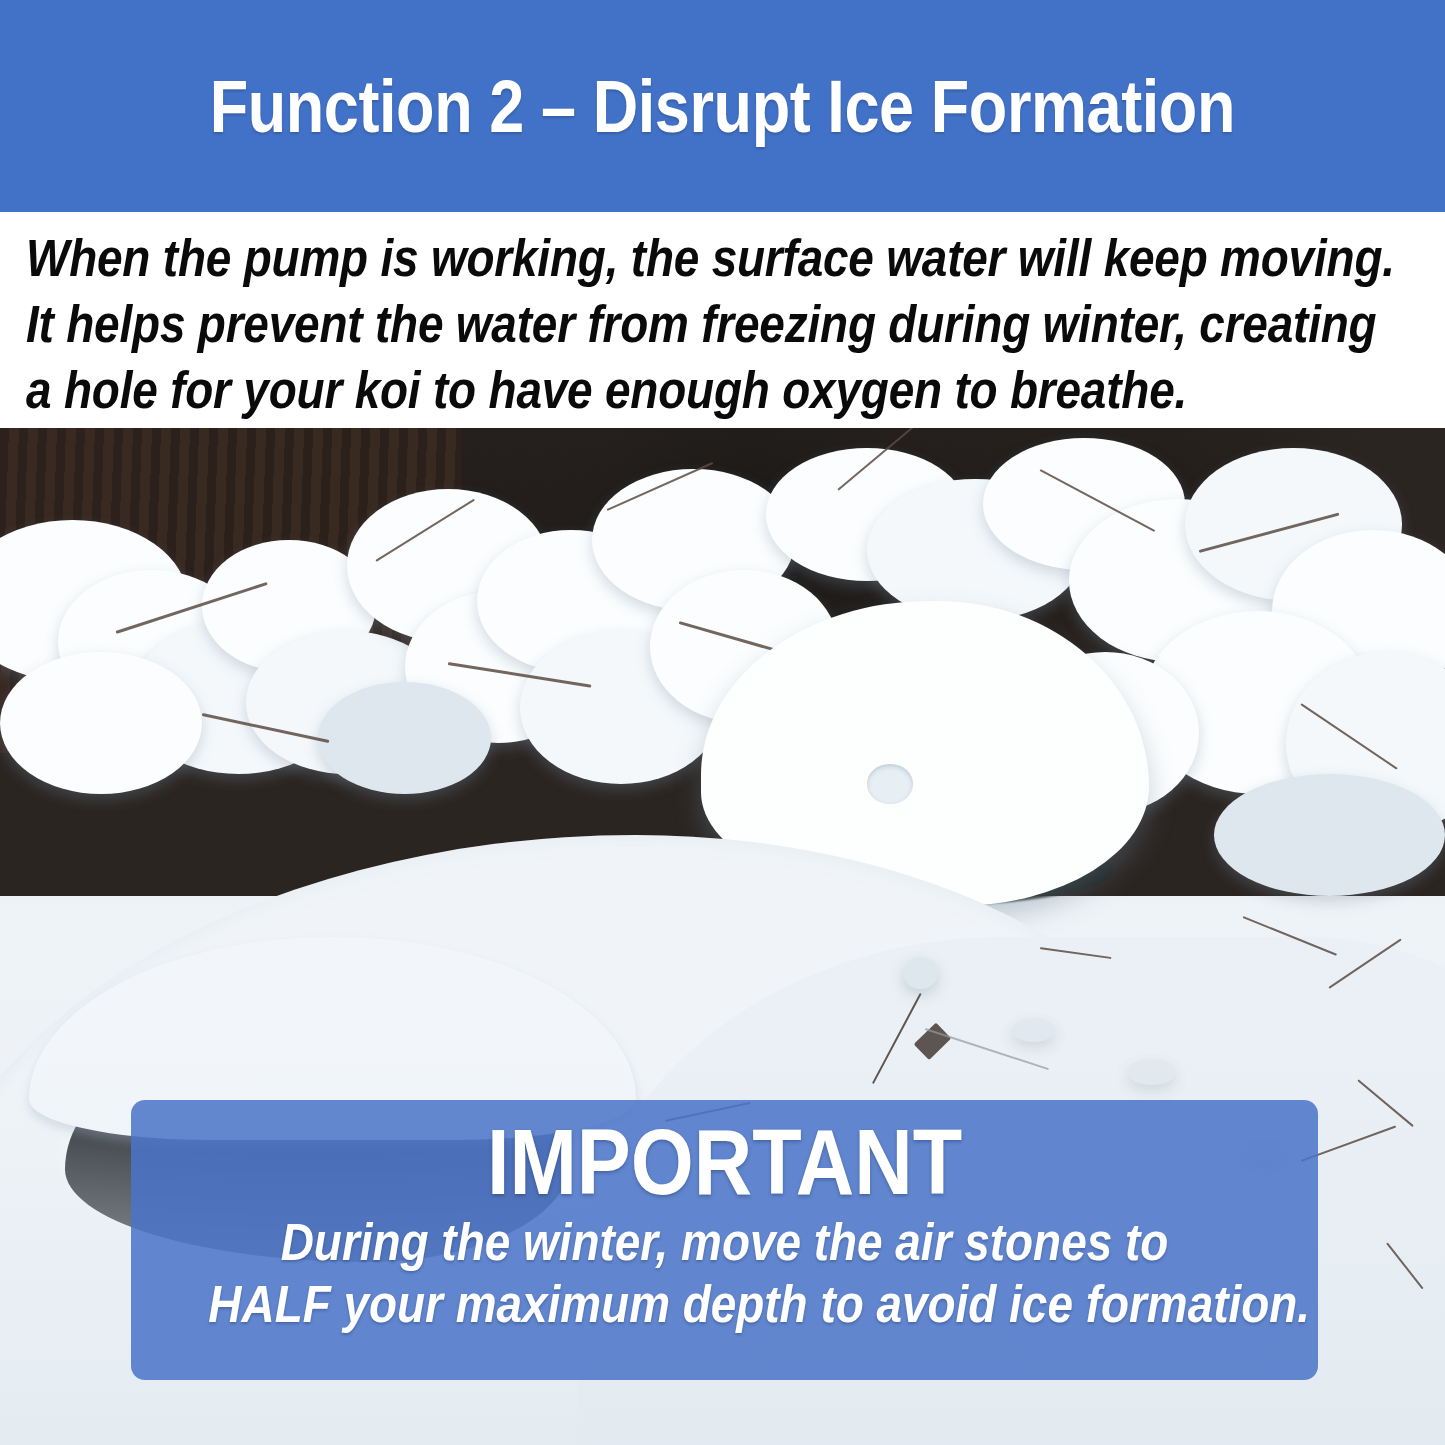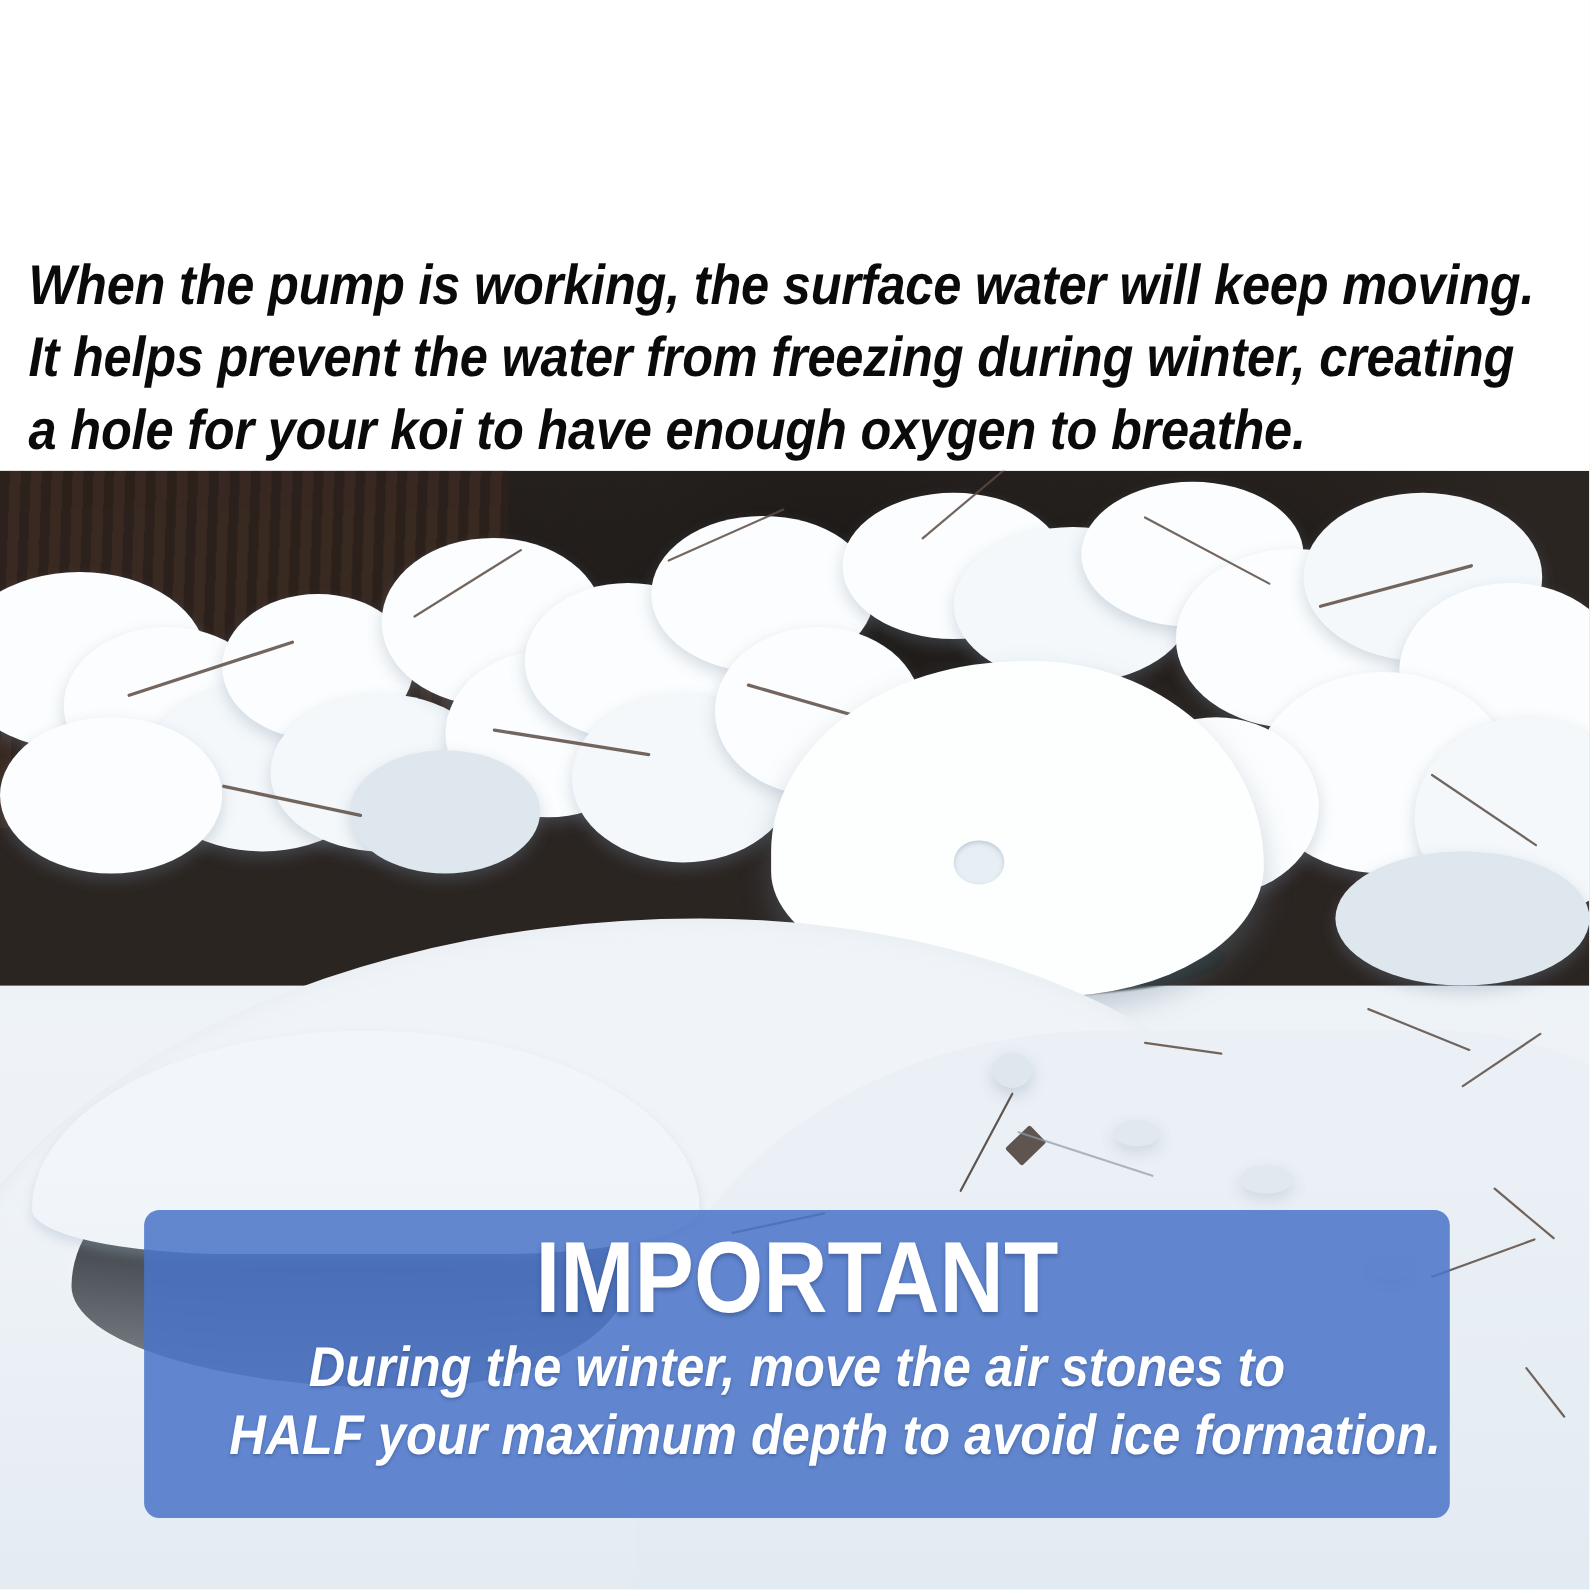--- a/index.html
+++ b/index.html
@@ -260,20 +260,23 @@
     white-space: nowrap;
     transform: scaleX(0.90);
     text-shadow: 0 2px 3px rgba(20,40,80,0.30);
   }
 </style>
 </head>
 <body>
 
 <div class="infographic">
 
+  <div class="header-band">
+    <div class="header-title">Function 2 – Disrupt Ice Formation</div>
+  </div>
 
   <div class="body-copy">
     <span class="body-line">When the pump is working, the surface water will keep moving.</span>
     <span class="body-line">It helps prevent the water from freezing during winter, creating</span>
     <span class="body-line">a hole for your koi to have enough oxygen to breathe.</span>
   </div>
 
   <div class="photo">
     <div class="photo-canvas">
 

